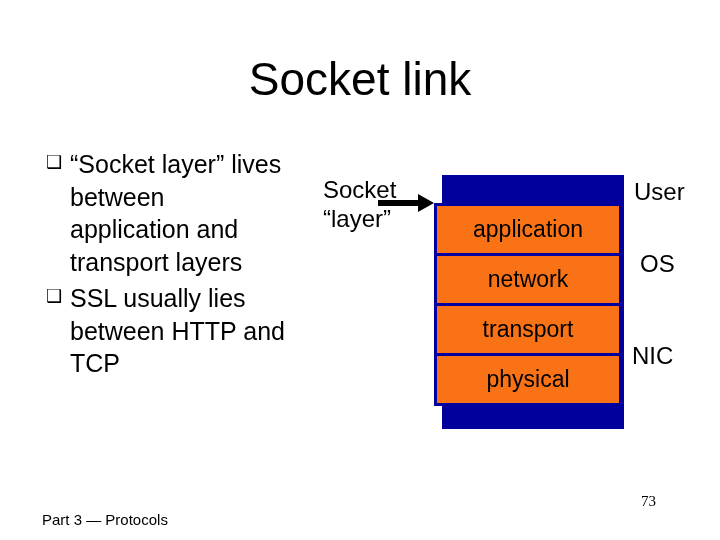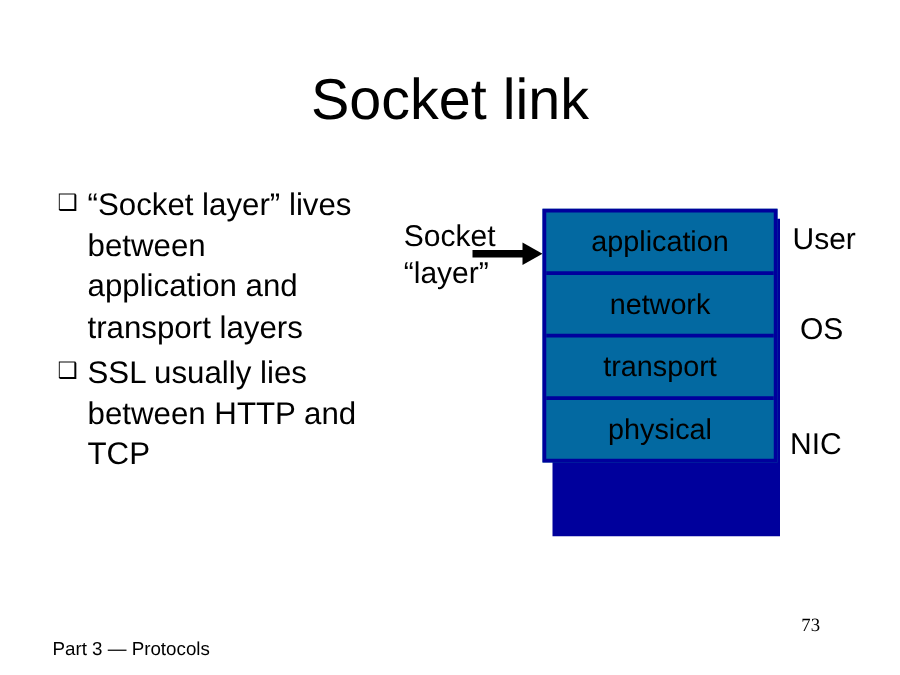--- a/index.html
+++ b/index.html
@@ -95,21 +95,22 @@
     left: 8px;
     top: 8px;
     width: 182px;
     height: 254px;
     background: #00009c;
   }
   .stack {
     position: relative;
     width: 182px;
     border: 3px solid #00009c;
-    background: #0369a1;
+    background: #f97316;
+    margin-top: 36px;
   }
   .cell {
     height: 47px;
     line-height: 47px;
     text-align: center;
     font-size: 23px;
     border-bottom: 3px solid #00009c;
   }
   .cell:last-child {
     border-bottom: none;

